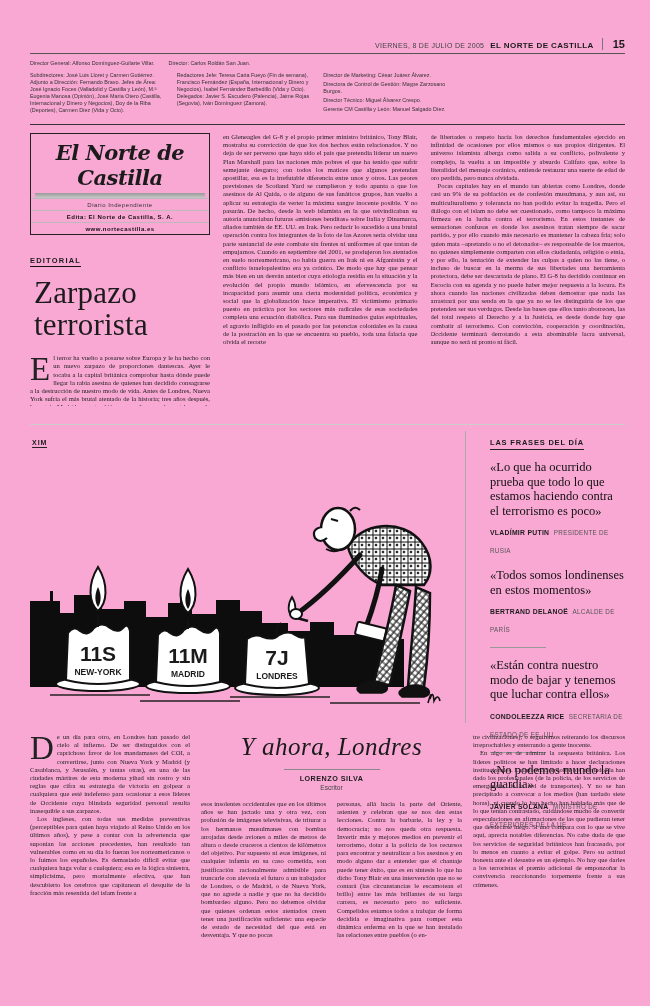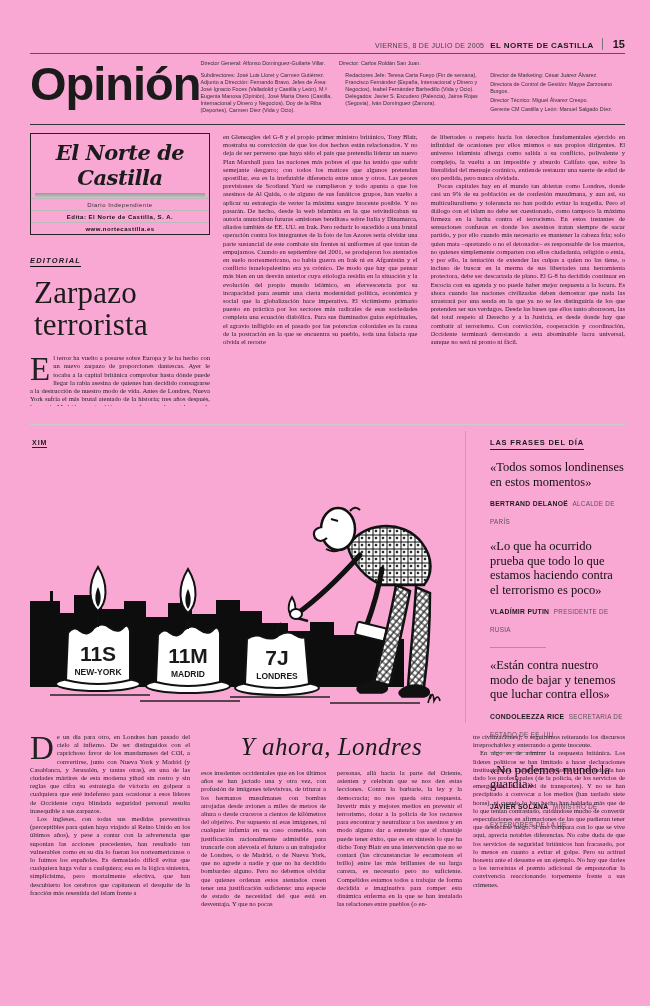--- a/index.html
+++ b/index.html
@@ -25,21 +25,21 @@
   .edcol1{width:180px;flex:none;}
   .edcol{flex:1;overflow:hidden;}
   .masthead{border:1px solid #222;text-align:center;margin-bottom:14px;}
   .mh-name{font-family:"DejaVu Serif",serif;font-weight:bold;font-style:italic;font-size:21px;
            letter-spacing:-.5px;padding:6px 2px 3px 2px;}
   .mh-bar{height:5px;background:linear-gradient(#9a9a9a,#c8c8c8);margin:0 4px;}
   .mh-row{font-size:6px;letter-spacing:.5px;color:#333;padding:2.5px 0;border-top:1px solid #bbb;}
   .mh-row.bold{font-weight:bold;color:#111;}
   .mh-row:first-of-type{border-top:none;}
   .ed-label{display:inline-block;font-size:7.5px;font-weight:bold;letter-spacing:1.2px;
-            border-bottom:1px solid #111;padding-bottom:1px;margin-bottom:10px;font-style:italic;}
+            border-bottom:1px solid #111;padding-bottom:1px;margin-bottom:10px;}
   .ed-headline{font-family:Liberation Serif, serif;font-size:31px;line-height:1.02;
                letter-spacing:.2px;margin:0 0 14px 4px;font-weight:500;}
   .bodytext{font-family:"Liberation Serif",serif;font-size:6.6px;line-height:8.2px;
             text-align:justify;color:#222;}
   .bodytext p{margin:0;}
   .bodytext p+p{text-indent:7px;}
   .dropcap{float:left;font-family:"Liberation Serif",serif;font-size:33px;line-height:26px;
            padding:2px 3px 0 0;font-weight:500;}
   
   .midrule{border-top:1px solid #ccc;margin-top:18px;}
@@ -76,21 +76,20 @@
 
 <div class="page">
 
   <div class="topstrip">
     <span class="dateline">VIERNES, 8 DE JULIO DE 2005</span>
     <span class="papername">EL NORTE DE CASTILLA</span>
     <span class="pagenum">15</span>
   </div>
 
   <div class="header">
-    <div class="section-title">Opinión</div>
     <div class="staff">
       <div class="staff-top">
         <p>Director General: Alfonso Domínguez-Guilarte Villar.</p>
         <p>Director: Carlos Roldán San Juan.</p>
       </div>
       <div class="staff-cols">
         <div>
             <p>Subdirectores: José Luis Lloret y Carmen Gutiérrez. Adjunto a Dirección: Fernando Bravo. Jefes de Área: José Ignacio Foces (Valladolid y Castilla y León), M.ª Eugenia Manosa (Opinión), José María Otero (Castilla, Internacional y Dinero y Negocios), Doy de la Riba (Deportes), Carmen Díez (Vida y Ocio).</p>
           </div>
         <div>
@@ -233,29 +232,29 @@
         </g>
 
         <path d="M398,252 q4,-14 2,-4 q3,-10 4,2 q4,-8 6,0" fill="none" stroke="#111" stroke-width="1.6"></path>
       </svg>
     </div>
 
     <div class="frases">
       <div><span class="frases-title">LAS FRASES DEL DÍA</span></div>
 
       <div class="quote">
+        <p class="quote-text">«Lo que ha ocurrido prueba que todo lo que estamos haciendo contra el terrorismo es poco»</p>
+        <span class="quote-name">VLADÍMIR PUTIN</span>
+        <span class="quote-role">PRESIDENTE DE RUSIA</span>
+      </div>
+
+      <div class="quote">
         <p class="quote-text">«Todos somos londinenses en estos momentos»</p>
         <span class="quote-name">BERTRAND DELANOË</span>
         <span class="quote-role">ALCALDE DE PARÍS</span>
-      </div>
-
-      <div class="quote">
-        <p class="quote-text">«Lo que ha ocurrido prueba que todo lo que estamos haciendo contra el terrorismo es poco»</p>
-        <span class="quote-name">VLADÍMIR PUTIN</span>
-        <span class="quote-role">PRESIDENTE DE RUSIA</span>
       </div>
 
       <div class="quote-div"></div>
 
       <div class="quote">
         <p class="quote-text">«Están contra nuestro modo de bajar y tenemos que luchar contra ellos»</p>
         <span class="quote-name">CONDOLEEZZA RICE</span>
         <span class="quote-role">SECRETARIA DE ESTADO DE EE. UU.</span>
       </div>
 
@@ -270,20 +269,25 @@
   </div>
 
   <div class="artsec">
     <div class="artcol1 bodytext">
       <p><span class="dropcap">D</span><span>e un día para otro, en Londres han pasado del cielo al infierno. De ser distinguidos con el caprichoso favor de los mandamases del COI, a convertirse, junto con Nueva York y Madrid (y Casablanca, y Jerusalén, y tantas otras), en una de las ciudades mártires de esta moderna yihad sin rostro y sin reglas que cifra su estrategia de victoria en golpear a cualquiera que esté indefenso para ocasionar a esos líderes de Occidente cuya blindada seguridad personal resulta inasequible a sus zarpazos.</span></p>
       <p>Los ingleses, con todas sus medidas preventivas (perceptibles para quien haya viajado al Reino Unido en los últimos años), y pese a contar con la advertencia que suponían las acciones precedentes, han resultado tan vulnerables como en su día lo fueran los norteamericanos o lo fuimos los españoles. Es demasiado difícil evitar que cualquiera haga volar a cualquiera; esa es la lógica siniestra, simplicísima, pero mortalmente efectiva, que han descubierto los cerebros que capitanean el desquite de la fracción más resentida del islam frente a</p>
     </div>
 
     <div class="artcenter">
       <h2 class="art-headline">Y ahora, Londres</h2>
+      <div class="byline">
+        <div class="byline-rule"></div>
+        <div class="byline-name">LORENZO SILVA</div>
+        <div class="byline-role">Escritor</div>
+      </div>
       <div class="artcenter-cols">
         <div class="bodytext">
           <p>esos insolentes occidentales que en los últimos años se han jactado una y otra vez, con profusión de imágenes televisivas, de triturar a los hermanos musulmanes con bombas arrojadas desde aviones a miles de metros de altura o desde cruceros a cientos de kilómetros del objetivo. Por supuesto ni esas imágenes, ni cualquier infamia en su caso cometida, son justificación racionalmente admisible para truncarle con alevosía el futuro a un trabajador de Londres, o de Madrid, o de Nueva York, que no agrede a nadie y que no ha decidido bombardeo alguno. Pero no debemos olvidar que quienes ordenan estos atentados creen tener una justificación suficiente: una especie de estado de necesidad del que está en desventaja. Y que no pocas</p>
         </div>
         <div class="bodytext">
           <p>personas, allá hacia la parte del Oriente, asienten y celebran que se nos den estas lecciones. Contra la barbarie, la ley y la democracia; no nos queda otra respuesta. Invertir más y mejores medios en prevenir el terrorismo, dotar a la policía de los recursos para encontrar y neutralizar a los asesinos y en modo alguno dar a entender que el chantaje puede tener éxito, que es en síntesis lo que ha dicho Tony Blair en una intervención que no se contará (las circunstancias le escamotean el brillo) entre las más brillantes de su larga carrera, es necesario pero no suficiente. Compelidos estamos todos a trabajar de forma decidida e imaginativa para romper esta dinámica enferma en la que se han instalado las relaciones entre pueblos (o en-</p>
         </div>
       </div>
     </div>
 

